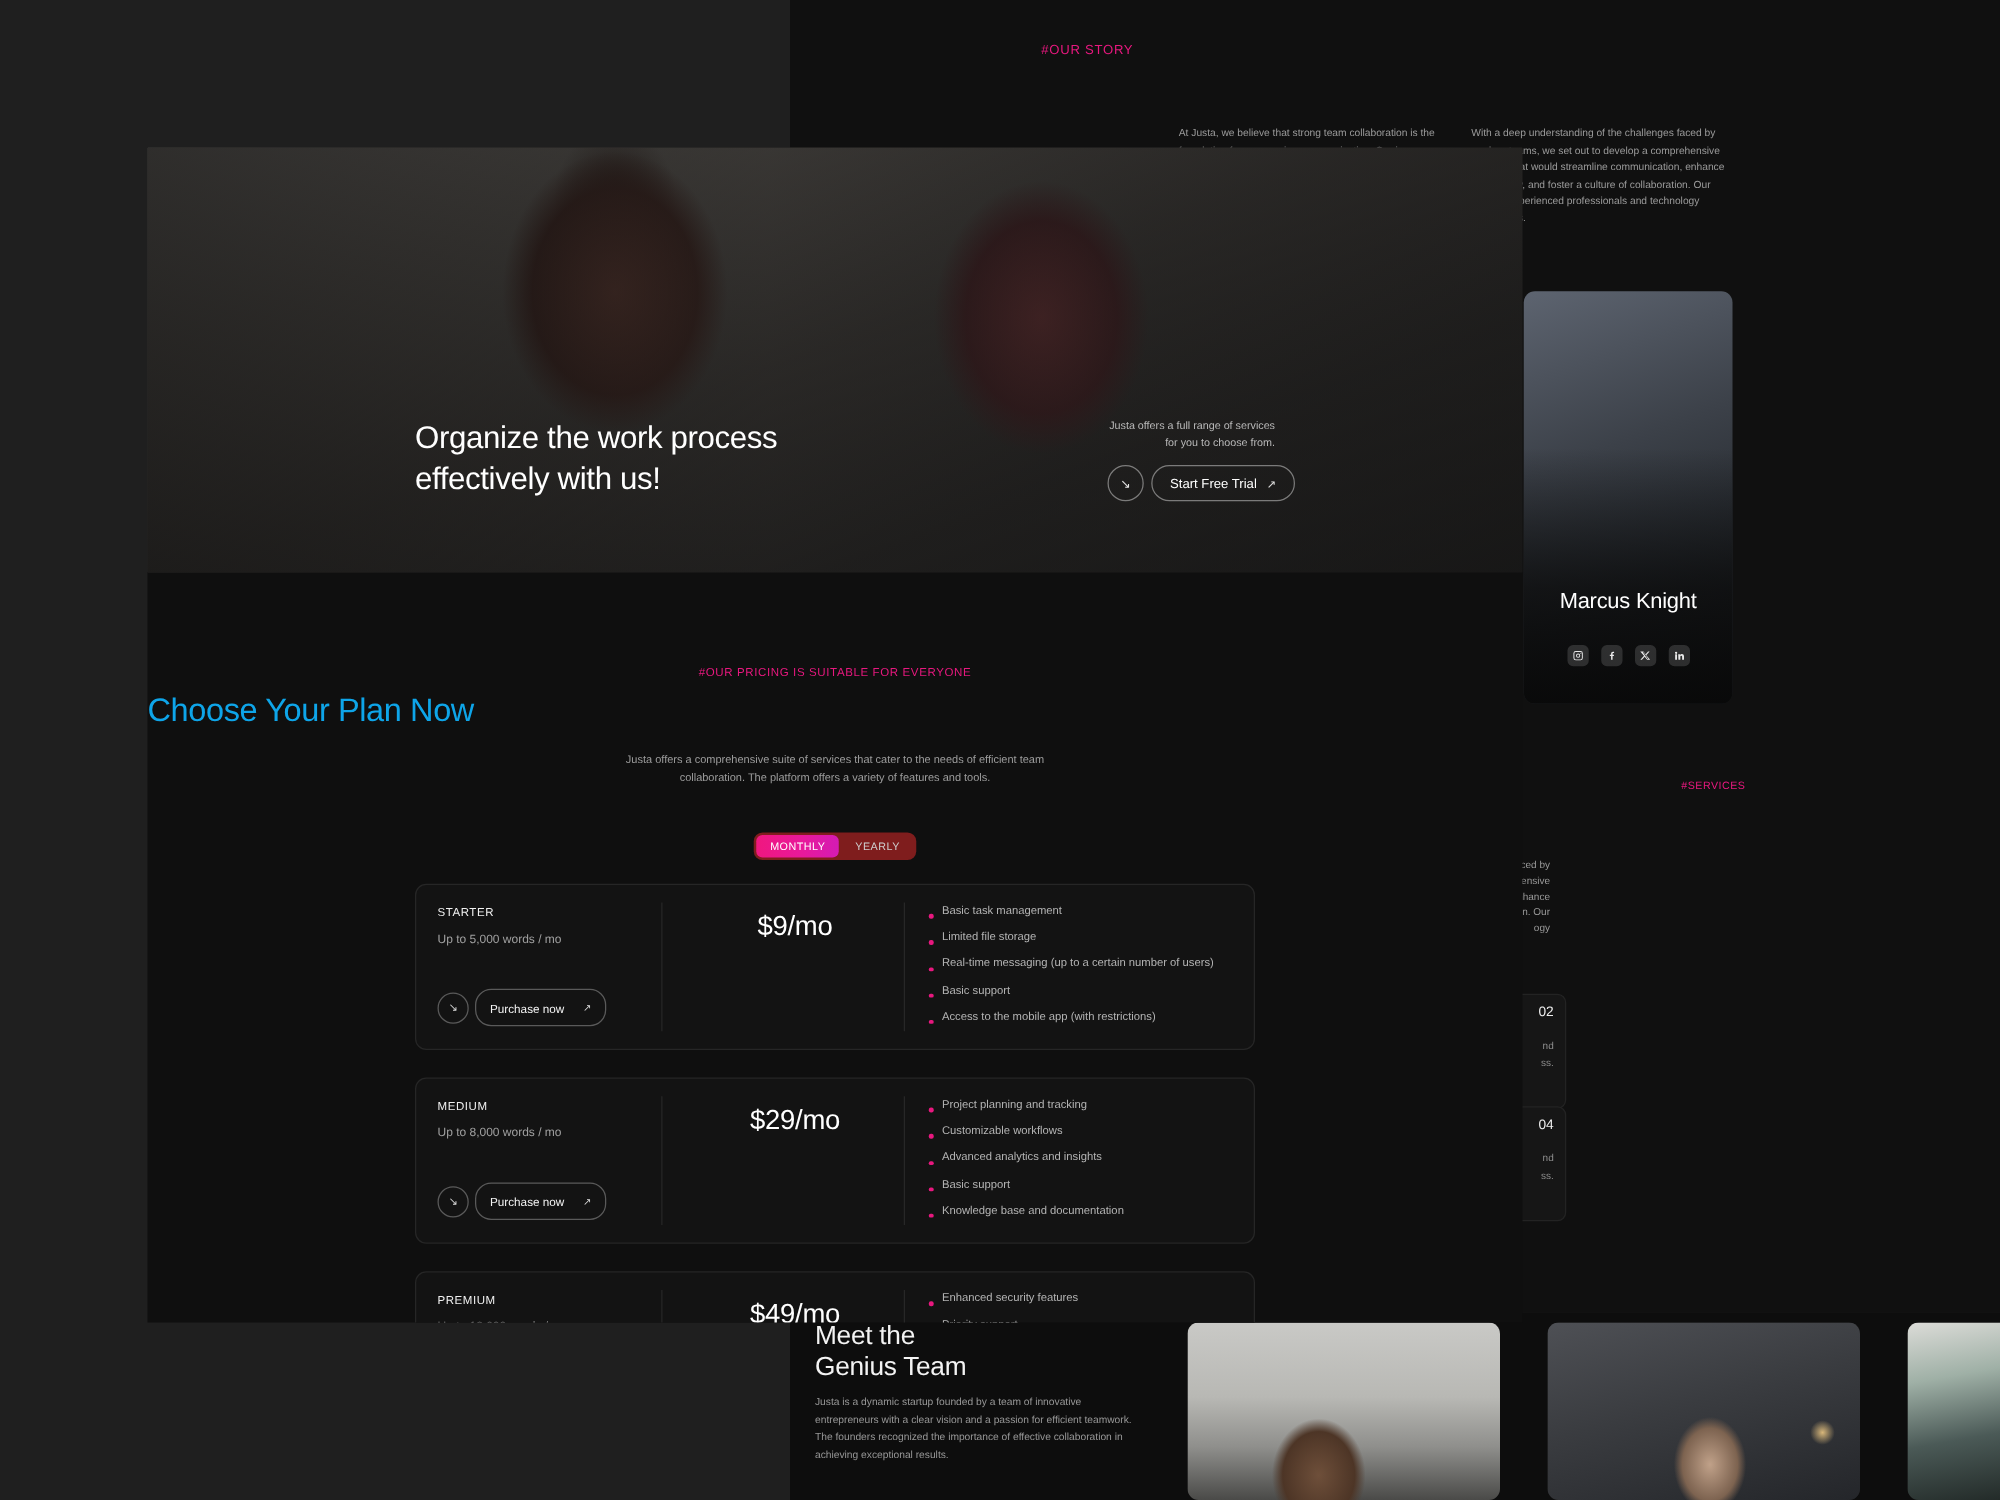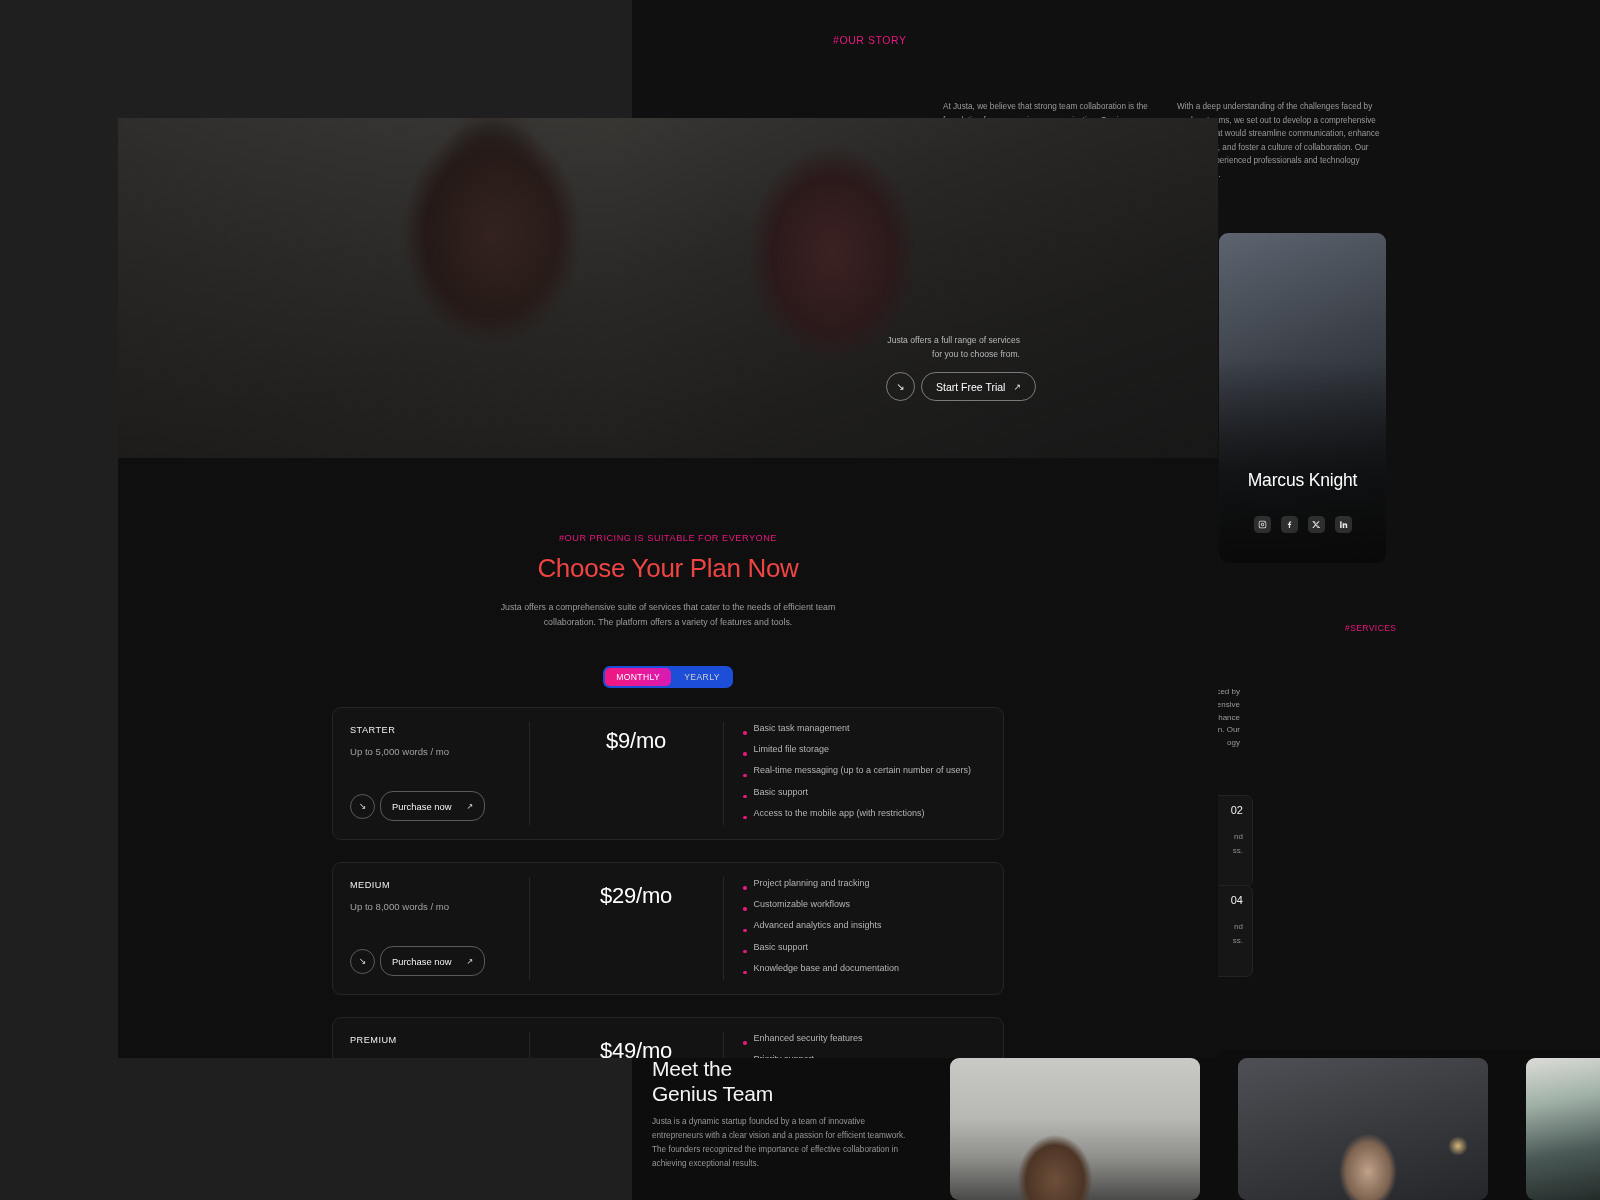--- a/index.html
+++ b/index.html
@@ -182,37 +182,37 @@
     white-space:nowrap;
   }
   .pill-btn .arrow { font-size:9px; color:#e0e0e0; }
 
   
   #pricing-tag {
     position:absolute; left:0; right:0; top:415px; text-align:center;
     font-size:9.2px; letter-spacing:.055em; color:#e8187f;
   }
   #pricing-title {
-    position:absolute; left:0; right:0; top:435px; text-align:center;
-    font-size:26px; font-weight:400; letter-spacing:-.012em; color:#ef4444;
+    position:absolute; left:0; right:0; top:435px; text-align:left;
+    font-size:26px; font-weight:400; letter-spacing:-.012em; color:#0ea5e9;
   }
   #pricing-sub {
     position:absolute; left:0; right:0; top:482px;
     margin:0 auto; width:360px; text-align:center;
     font-size:8.8px; line-height:1.68; color:#9c9c9c;
   }
 
   
   #billing-toggle {
     position:absolute; left:0; right:0; top:548px;
     display:flex; justify-content:center;
   }
   #toggle-inner {
     display:flex; align-items:center; gap:2px;
-    background:#1d4ed8; border-radius:7px; padding:2px;
+    background:#7f1d1d; border-radius:7px; padding:2px;
   }
   .toggle-opt {
     padding:4px 11px; border-radius:5px;
     font-size:8.6px; letter-spacing:.045em; color:#cfcfcf;
   }
   .toggle-opt.active {
     background:linear-gradient(90deg,#f0177f 0%,#e8199a 55%,#d41bb4 100%);
     color:#ffffff;
   }
 
@@ -342,20 +342,22 @@
   <div class="team-photo" id="team-photo-3">
       <div id="tp3-img"></div>
     </div>
 </div>
 
 <div class="layer" id="main-panel">
 
   <div id="hero">
     <div id="hero-img"></div>
     <div id="hero-scrim"></div>
+    <div id="hero-heading">Organize the work process
+effectively with us!</div>
     <div id="hero-note">Justa offers a full range of services for you to choose from.</div>
     <div id="hero-cta-row">
       <div class="circle-btn">↘</div>
       <div class="pill-btn">
         <span>Start Free Trial</span>
         <span class="arrow">↗</span>
       </div>
     </div>
   </div>
 

